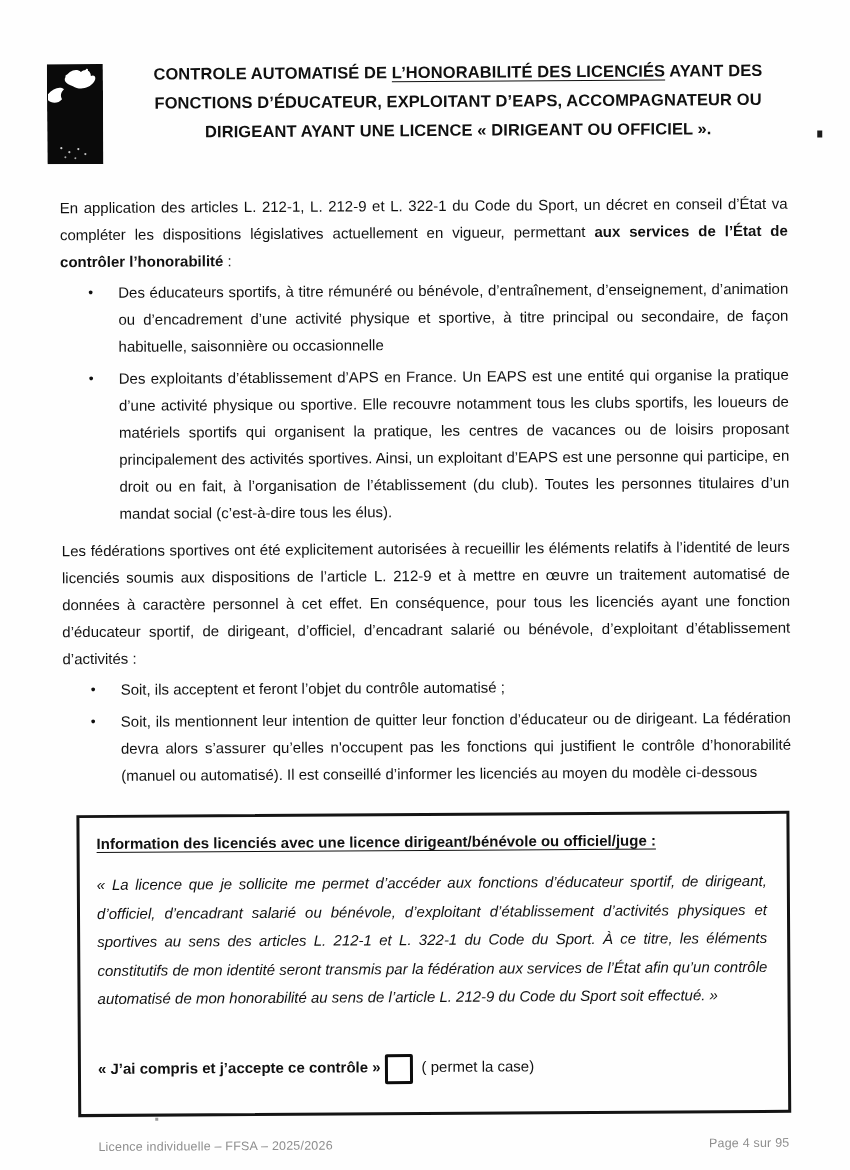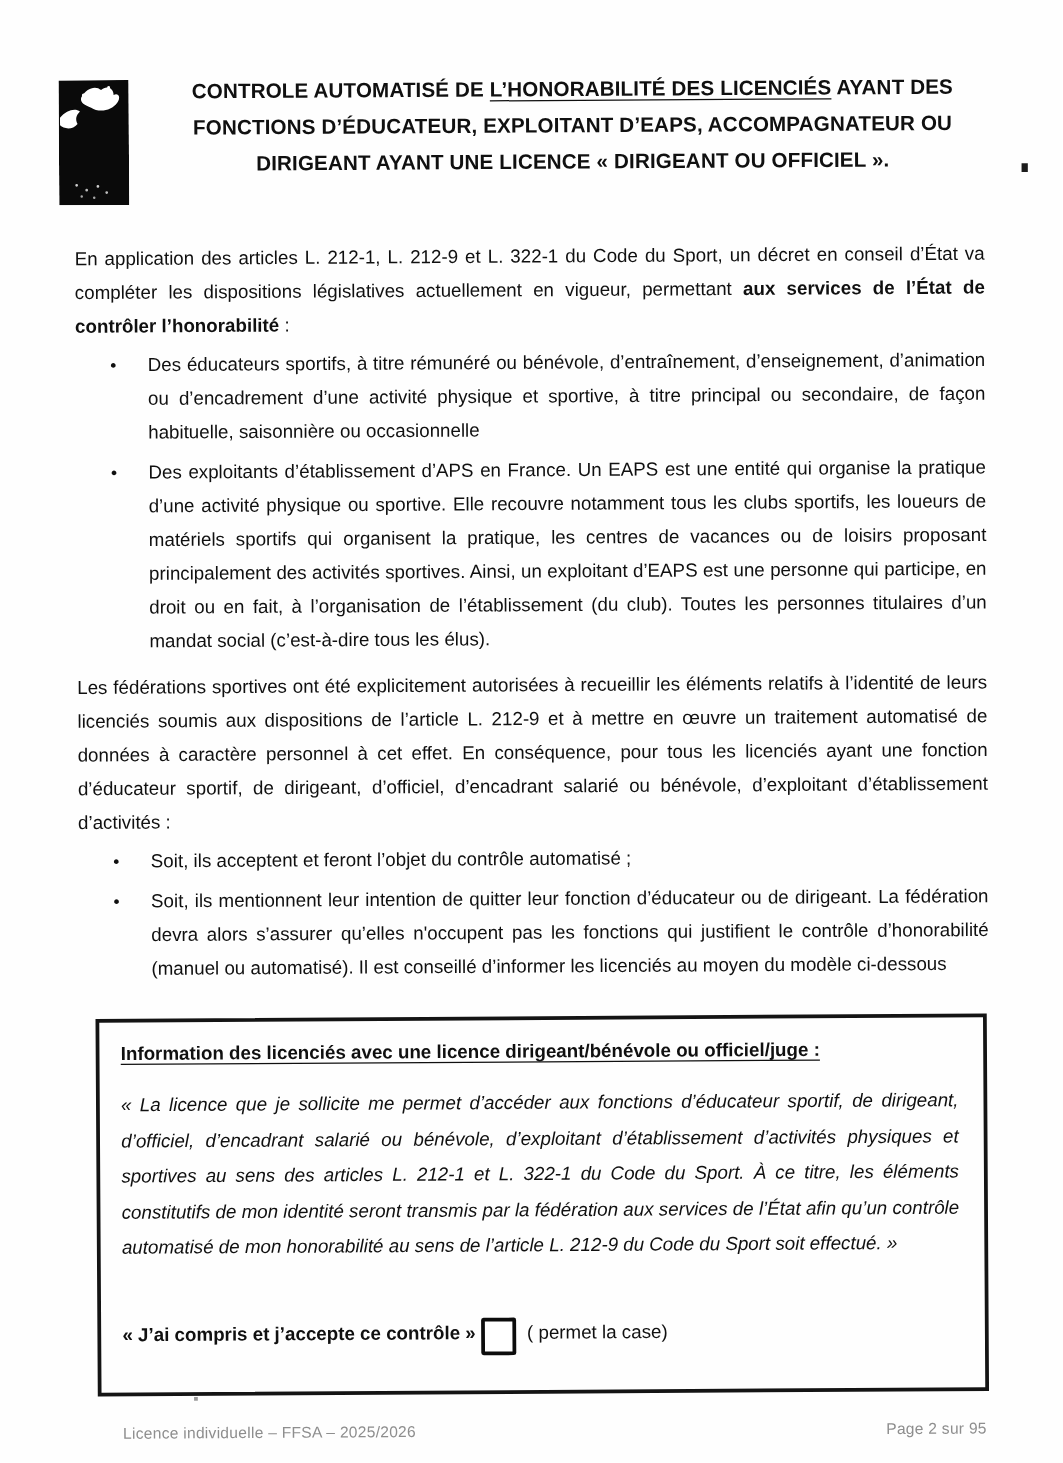--- a/index.html
+++ b/index.html
@@ -146,19 +146,19 @@
       <p class="quote">« La licence que je sollicite me permet d’accéder aux fonctions d’éducateur sportif, de dirigeant, d’officiel, d’encadrant salarié ou bénévole, d’exploitant d’établissement d’activités physiques et sportives au sens des articles L. 212-1 et L. 322-1 du Code du Sport. À ce titre, les éléments constitutifs de mon identité seront transmis par la fédération aux services de l’État afin qu’un contrôle automatisé de mon honorabilité au sens de l’article L. 212-9 du Code du Sport soit effectué. »</p>
       <div class="accept-line">
         <span class="b">« J’ai compris et j’accepte ce contrôle »</span>
         <span class="checkbox" role="checkbox" aria-checked="false"></span>
         <span>( permet la case)</span>
       </div>
     </section>
 
     <div class="footer">
       <span>Licence individuelle – FFSA – 2025/2026</span>
-      <span>Page 2 sur 95</span>
+      <span>Page 4 sur 95</span>
     </div>
 
     <div class="artifact a1"></div>
     <div class="artifact a2"></div>
   </div>
 </div>
 
 </body></html>

